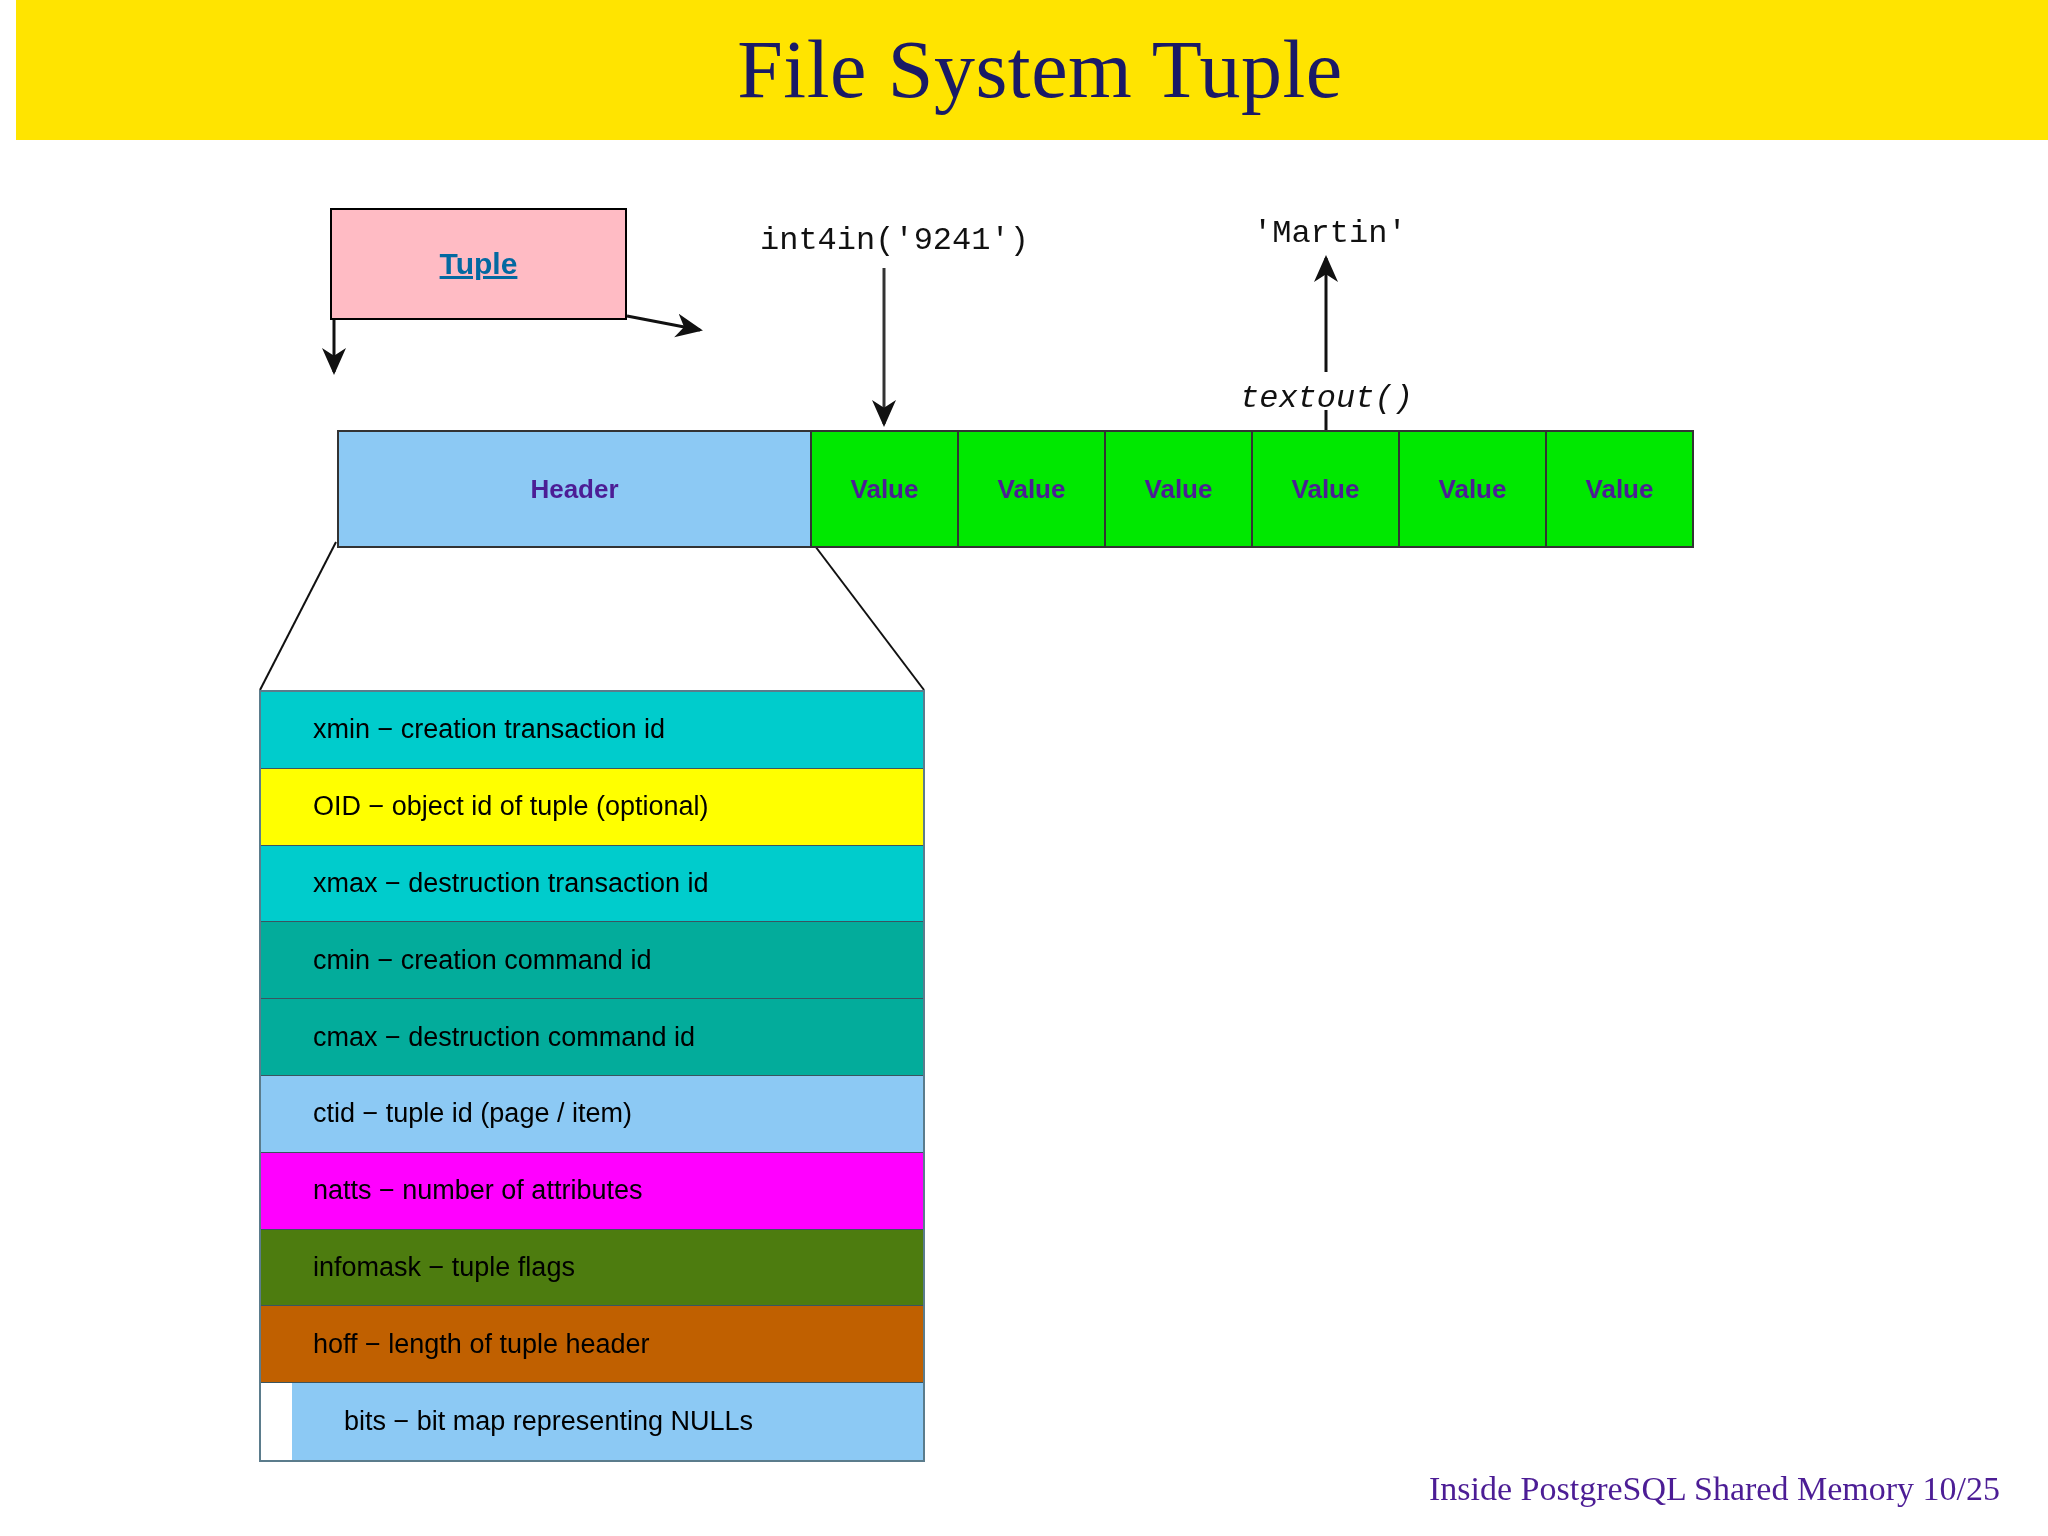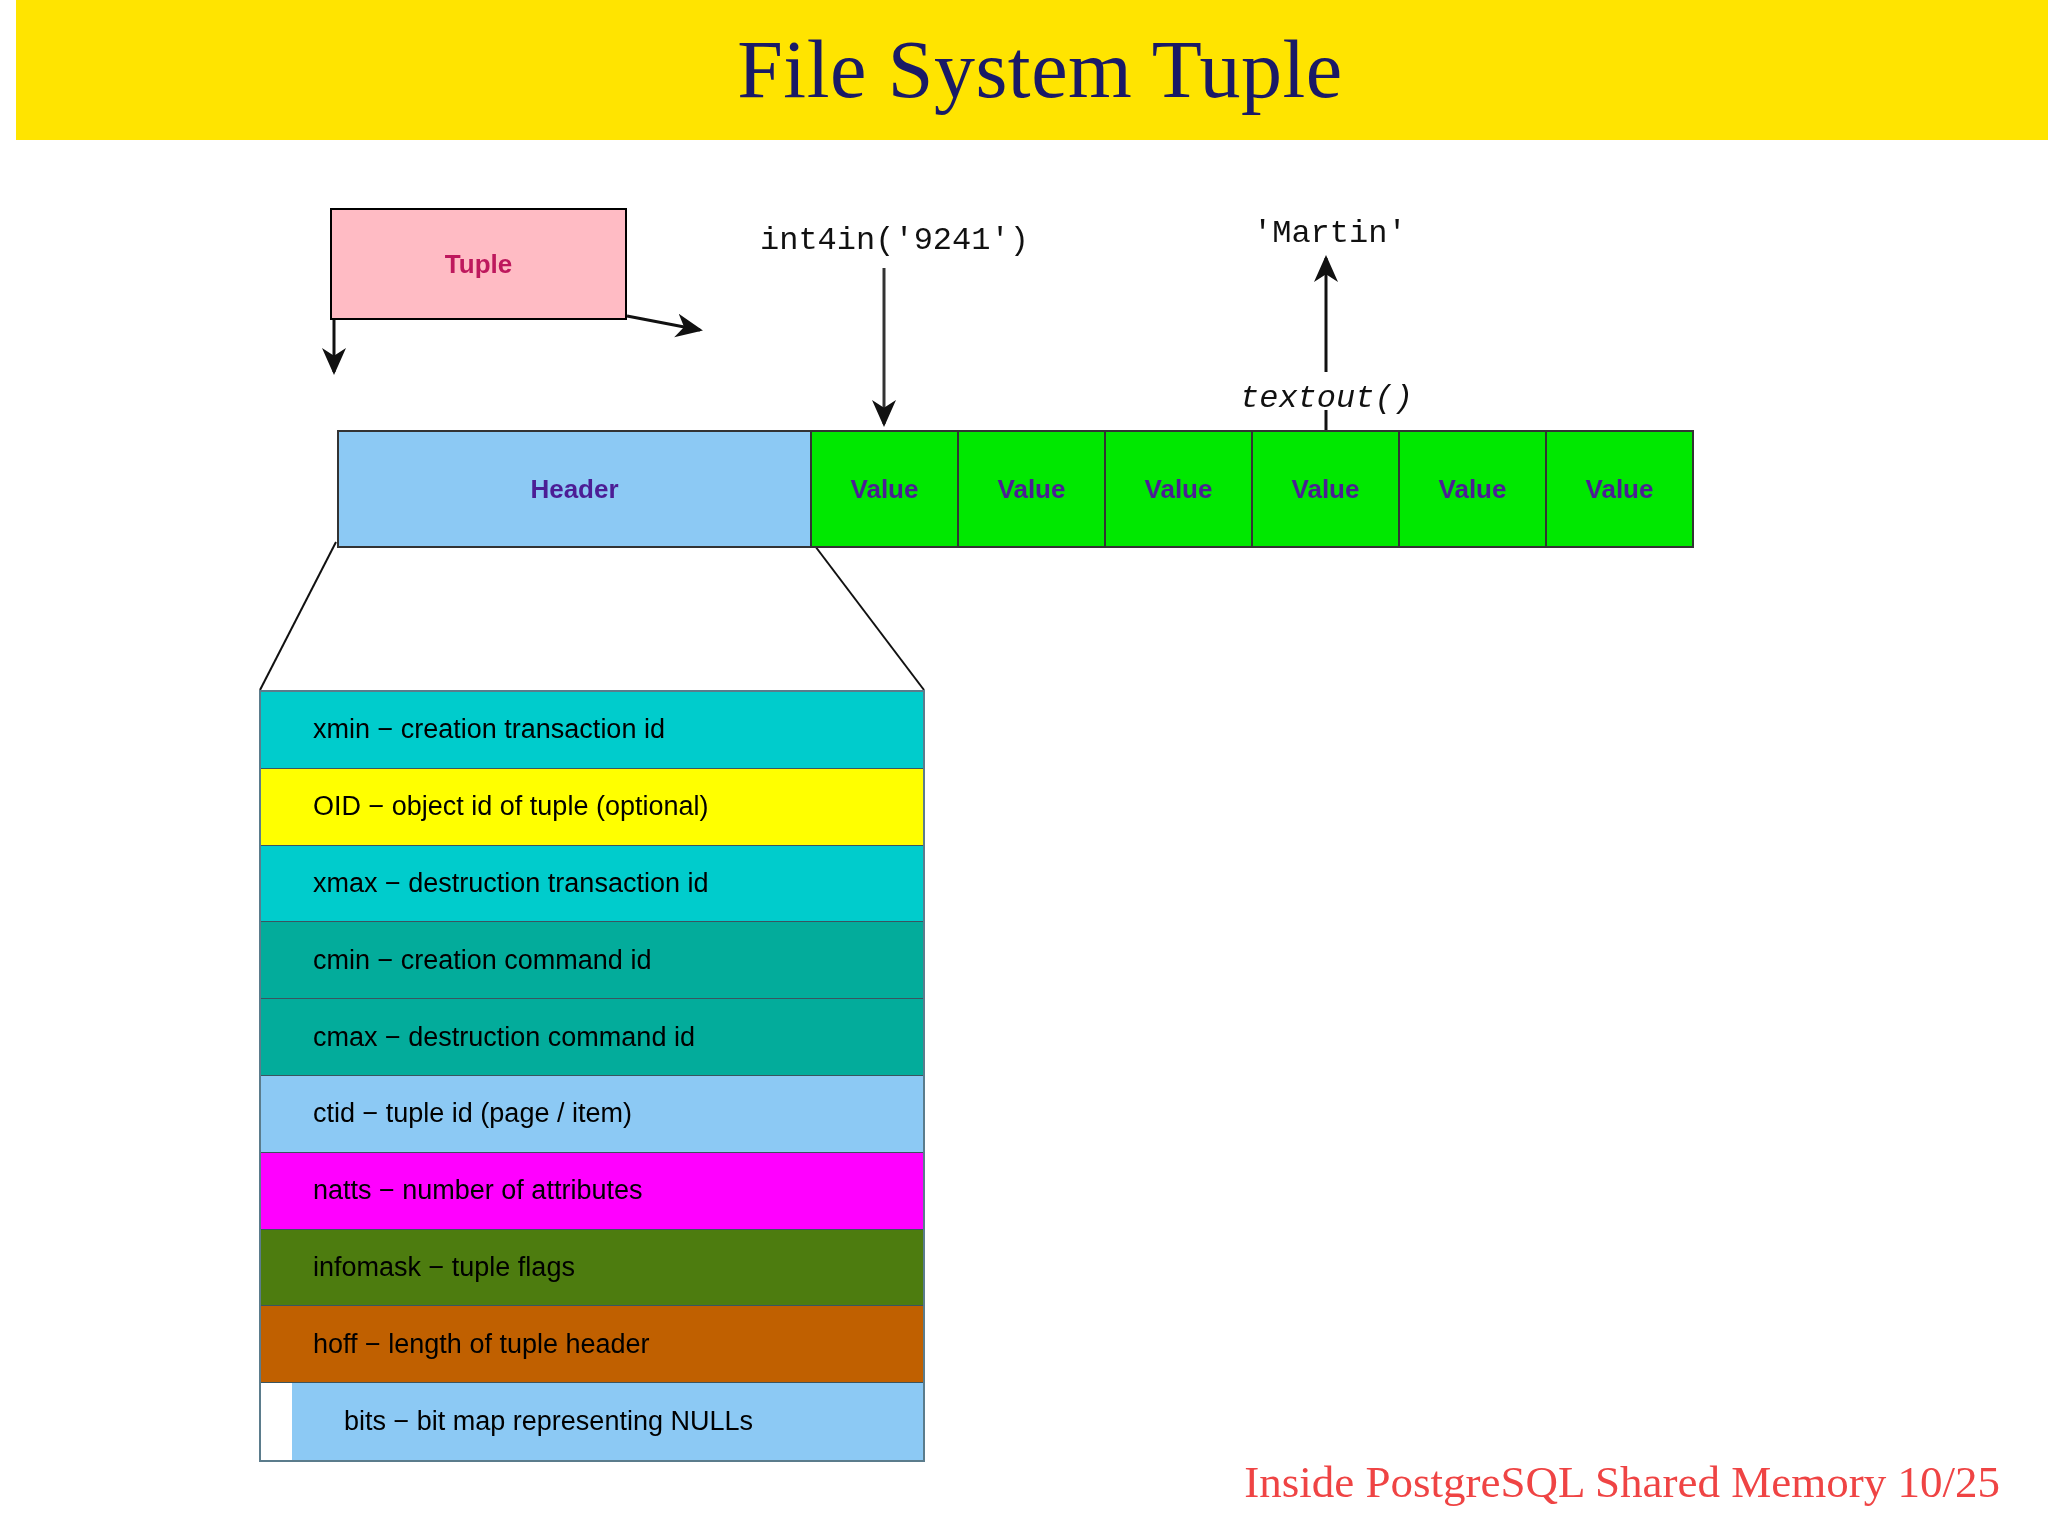--- a/index.html
+++ b/index.html
@@ -59,23 +59,24 @@
     width: 297px;
     height: 112px;
     background: #FFBBC4;
     border: 2px solid #000000;
     box-sizing: border-box;
     display: flex;
     align-items: center;
     justify-content: center;
   }
   #tuple-box .lbl {
-    font-size: 26px;
+    font-size: 30px;
     font-weight: bold;
-    color: #be185d;
+    color: #0369a1;
+    text-decoration: underline;
   }
 
   
   .code-anno {
     position: absolute;
     font-family: "Liberation Mono", "DejaVu Sans Mono", monospace;
     font-size: 32px;
     color: #111111;
     white-space: nowrap;
   }
@@ -135,22 +136,22 @@
     white-space: nowrap;
   }
   .detail-row:last-child { border-bottom: none; margin-left: 31px; }
 
   
   #footer {
     position: absolute;
     right: 48px;
     bottom: 28px;
     font-family: "Liberation Serif", serif;
-    font-size: 45px;
-    color: #ef4444;
+    font-size: 34px;
+    color: #4c1d95;
     white-space: nowrap;
   }
 </style>
 </head>
 <body>
 
 <div id="title-banner">
   <div id="title-text">File System Tuple</div>
 </div>
 

